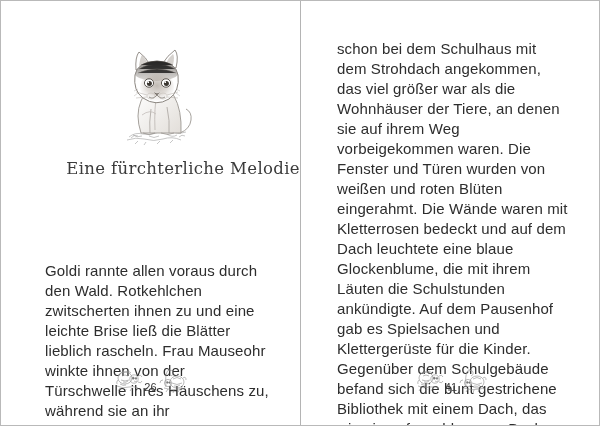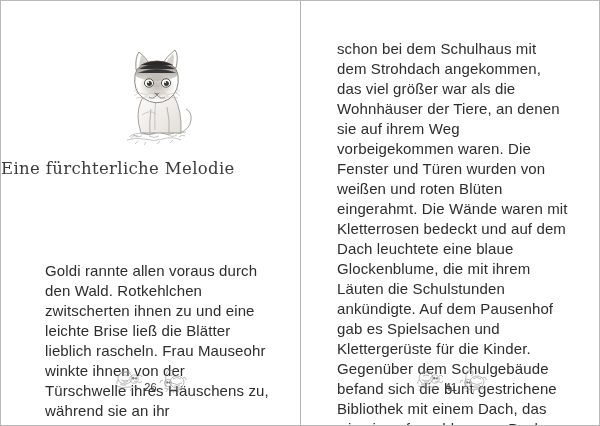--- a/index.html
+++ b/index.html
@@ -43,21 +43,21 @@
     height: 112px;
   }
   .illo svg { display: block; width: 104px; height: 112px; }
 
   
   .chapter-title {
     position: absolute;
     left: 0;
     top: 158px;
     width: 299px;
-    text-align: left;
+    text-align: right;
     font-family: "DejaVu Serif", serif;
     font-size: 16.5px;
     font-weight: 400;
     letter-spacing: 0.35px;
     color: #3b3b3b;
     white-space: nowrap;
   }
 
   
   .body-text {

